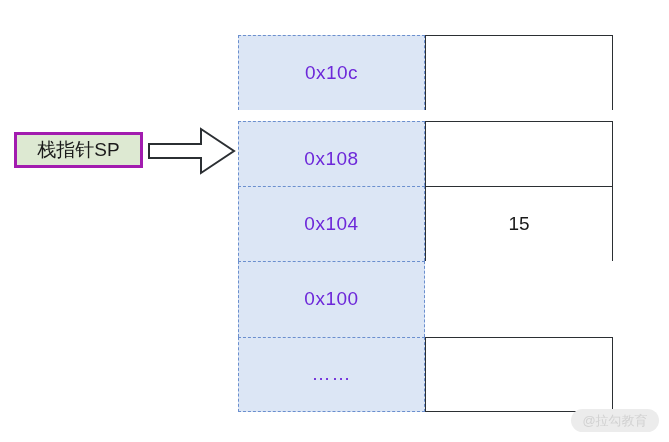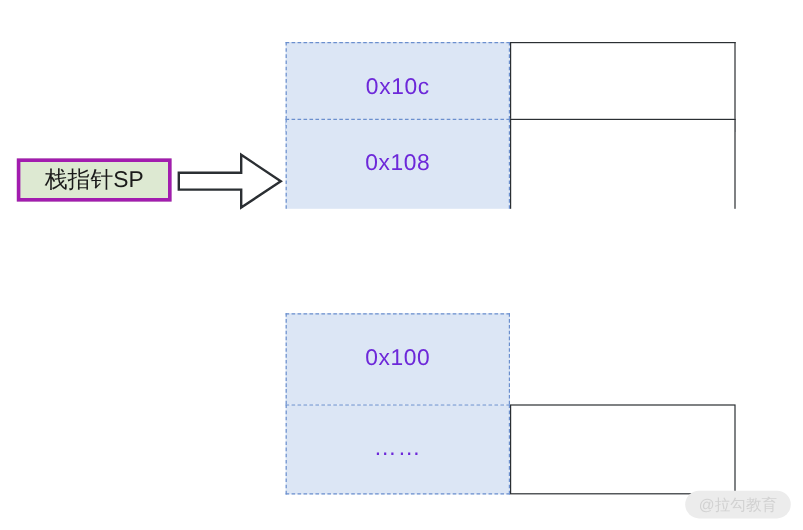--- a/index.html
+++ b/index.html
@@ -61,21 +61,21 @@
     width: 375px;
     height: 377px;
   }
   .mem-row {
     position: absolute;
     left: 0;
     width: 375px;
     height: 75.4px;
   }
   .mem-row.r0 { top: 0px; }
-  .mem-row.r1 { top: 64px; }
+  .mem-row.r1 { top: 86px; }
   .mem-row.r2 { top: 150.8px; }
   .mem-row.r3 { top: 226.2px; }
   .mem-row.r4 { top: 301.6px; }
 
   .addr-cell {
     position: absolute;
     left: 0;
     top: 0;
     width: 187px;
     height: 75.4px;
@@ -155,20 +155,24 @@
     <div class="mem-row r0">
       <div class="addr-cell">0x10c</div>
       <div class="val-cell"></div>
     </div>
 
     <div class="mem-row r1">
       <div class="addr-cell">0x108</div>
       <div class="val-cell"></div>
     </div>
 
+    <div class="mem-row r2">
+      <div class="addr-cell">0x104</div>
+      <div class="val-cell">15</div>
+    </div>
 
     <div class="mem-row r3">
       <div class="addr-cell">0x100</div>
     </div>
 
     <div class="mem-row r4">
       <div class="addr-cell">
         <span class="ellipsis">……</span>
       </div>
       <div class="val-cell"></div>

